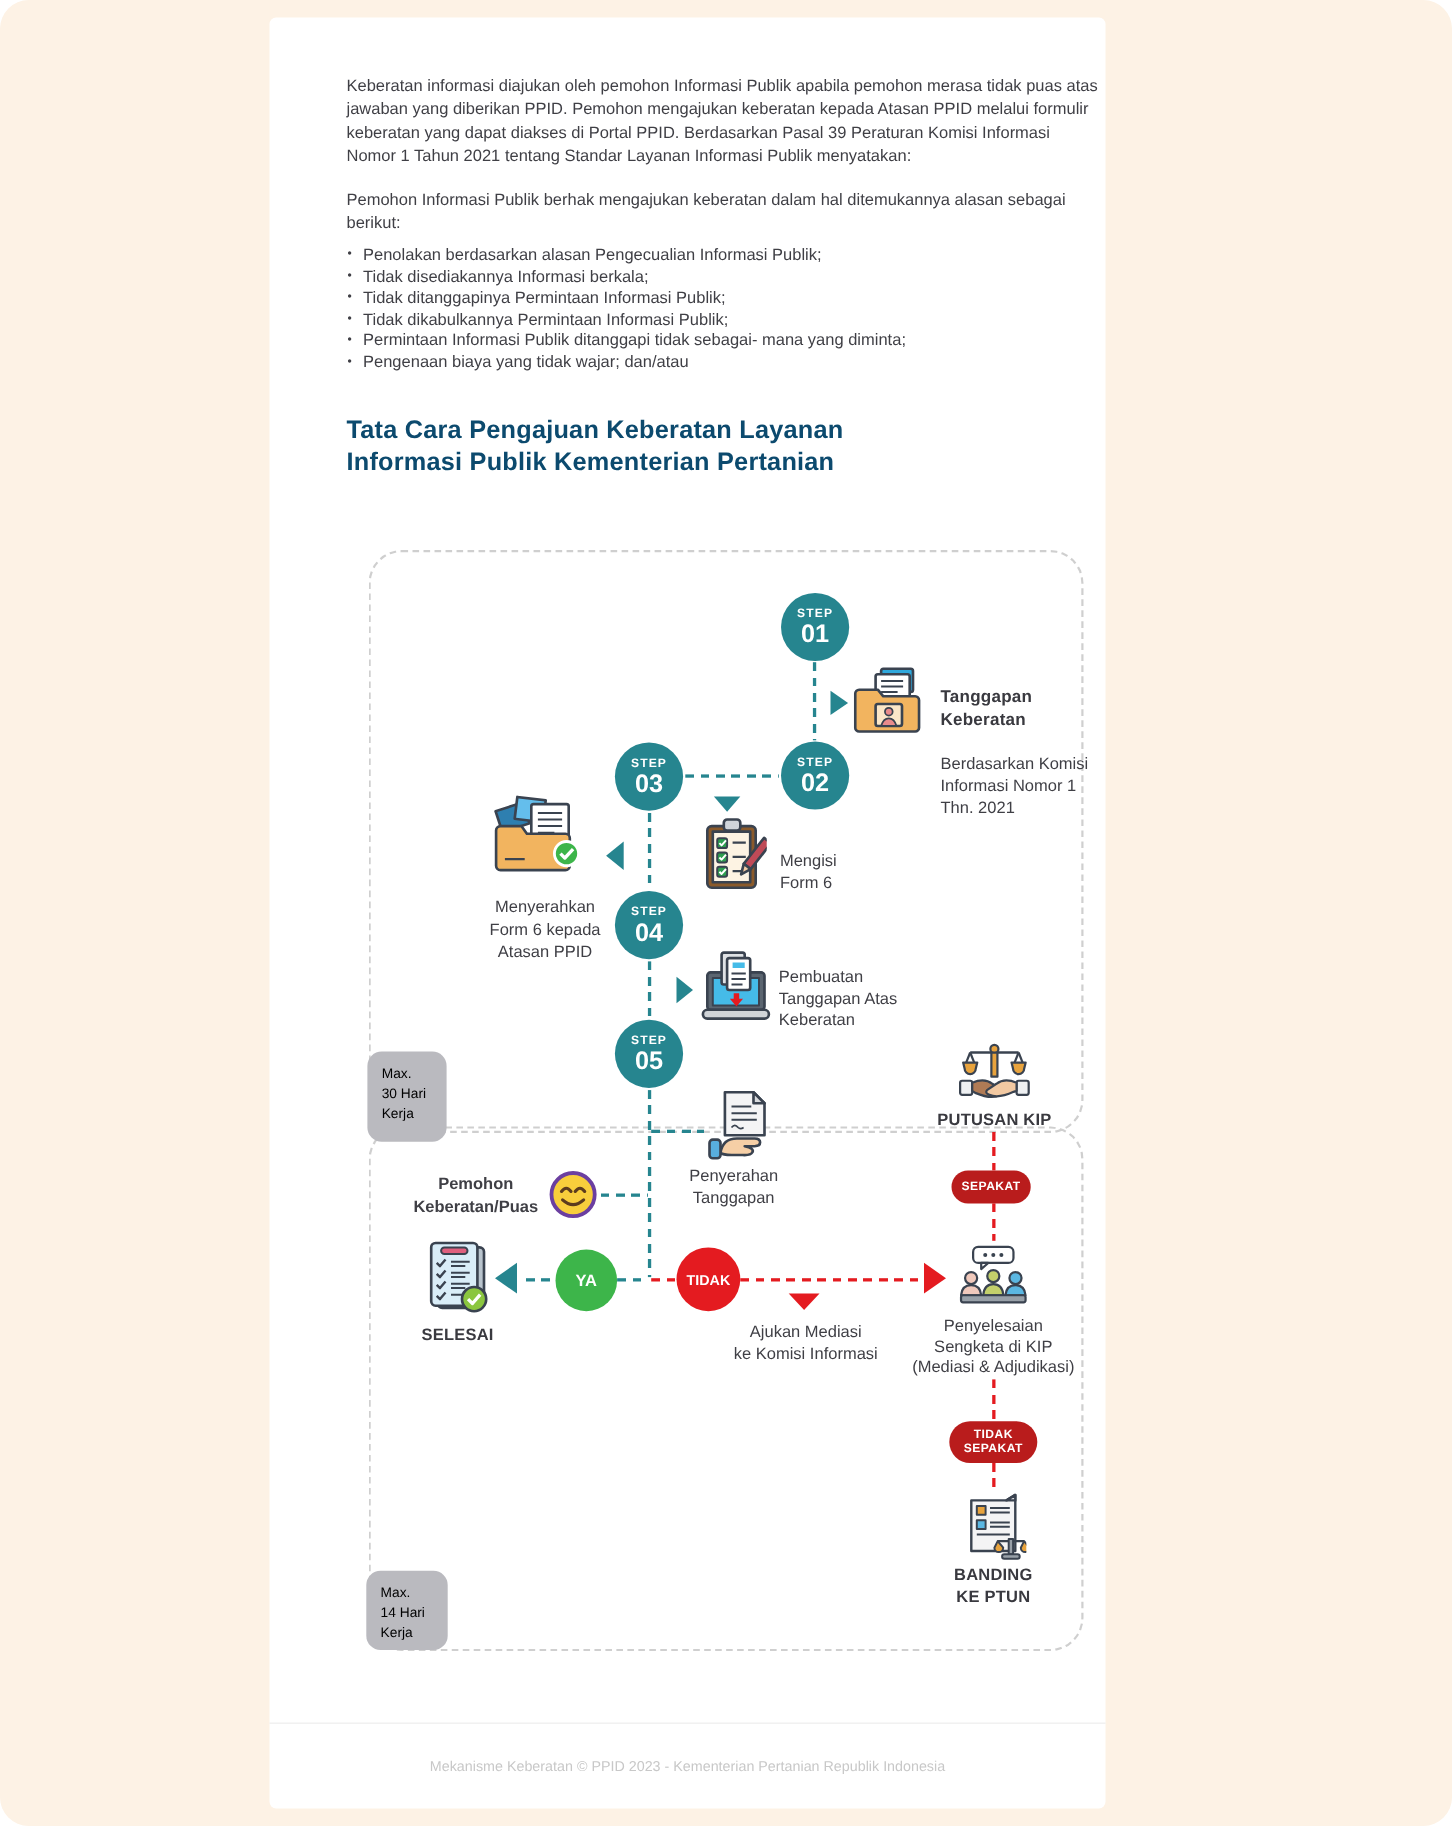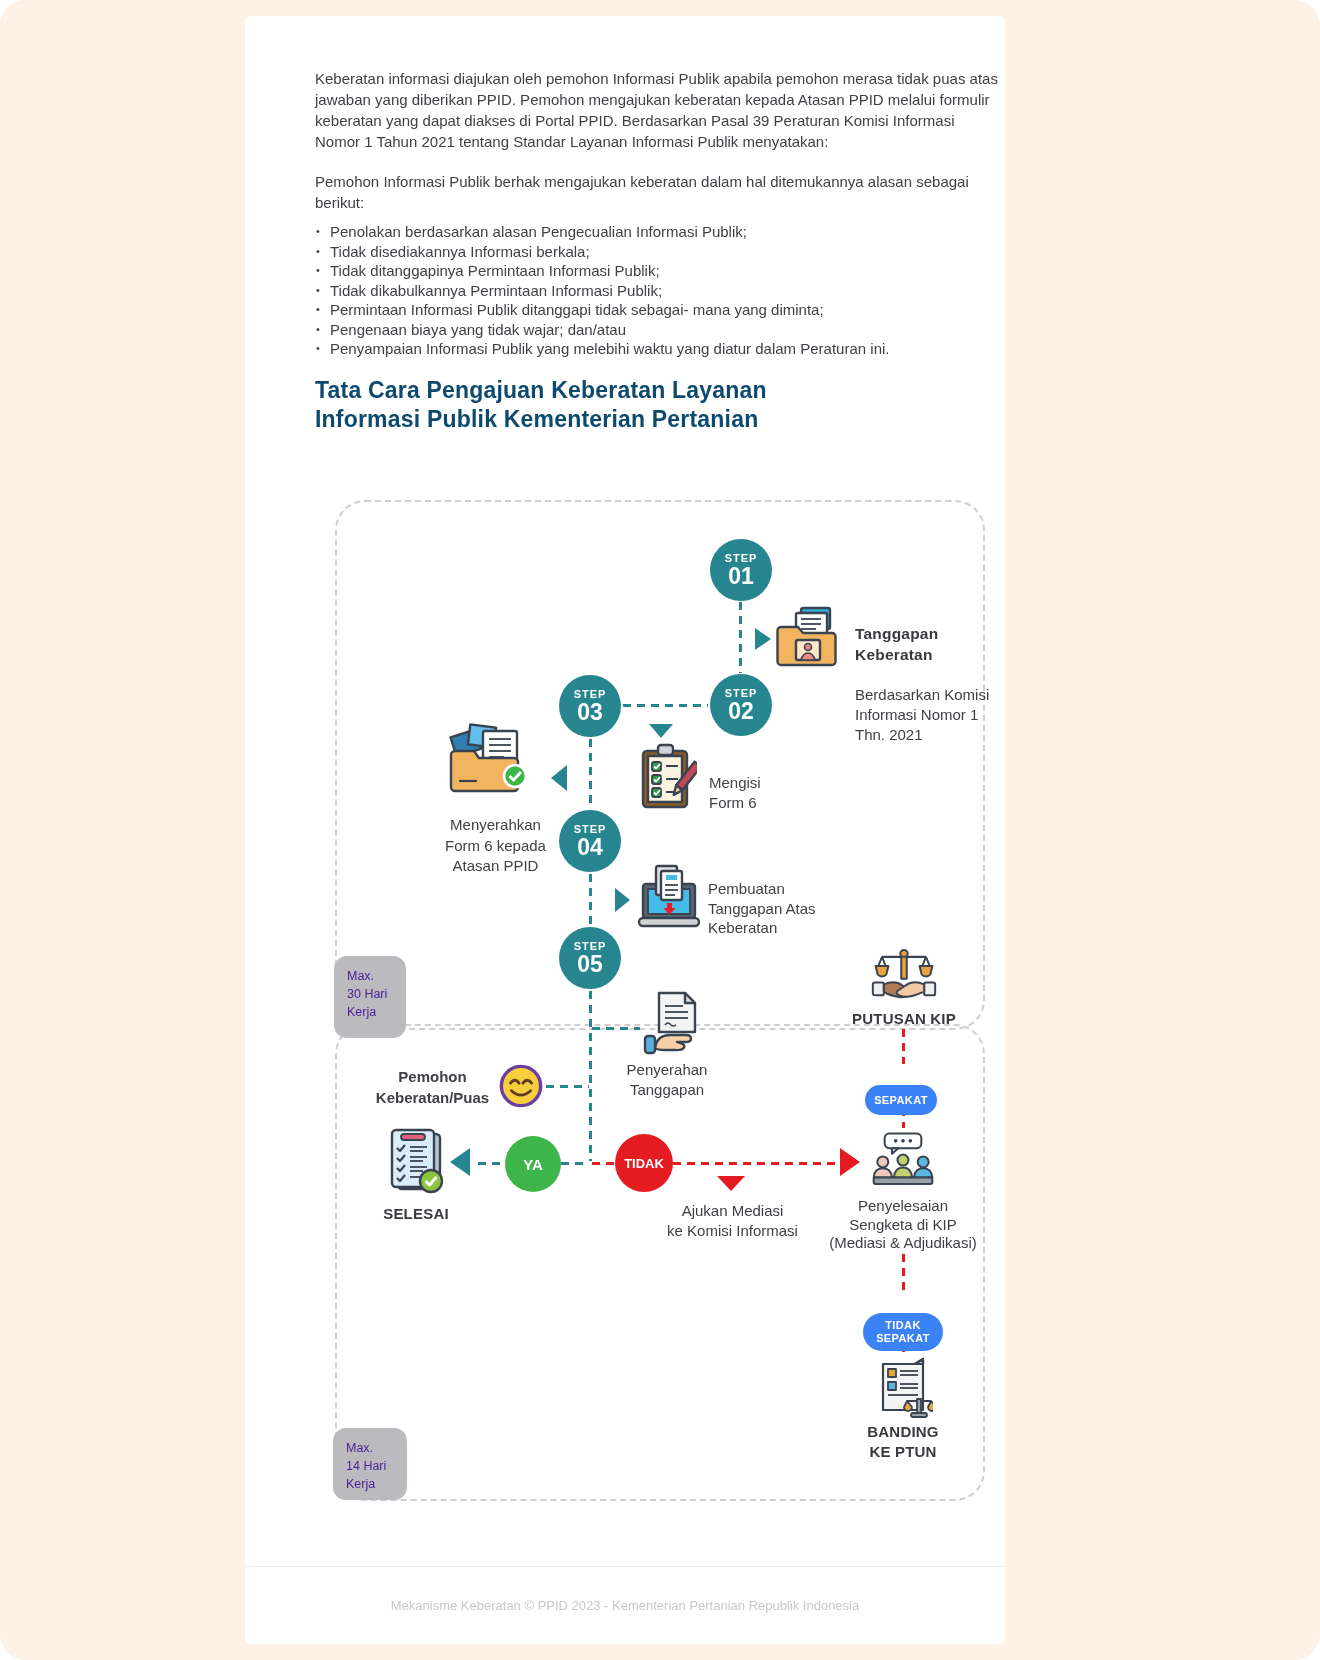--- a/index.html
+++ b/index.html
@@ -9,33 +9,33 @@
   .card{position:absolute;left:245px;top:16px;width:760px;height:1628px;background:#fff;border-radius:6px;}
   .para{position:absolute;left:70px;width:688px;margin:0;font-size:15px;line-height:21px;color:#3F3F45;}
   .reasons{position:absolute;left:70px;top:206px;width:670px;margin:0;padding:0;list-style:none;}
   .reasons li{position:relative;padding-left:15px;font-size:15px;line-height:19.5px;color:#3F3F45;}
   .reasons li::before{content:"•";position:absolute;left:1px;top:0;font-size:11px;line-height:19.5px;color:#3F3F45;}
   .heading{position:absolute;left:70px;top:360px;width:520px;margin:0;font-size:23px;line-height:29px;
            font-weight:700;color:#0c4a6e;white-space:pre-line;letter-spacing:.2px;}
   .sec{position:absolute;border:2px dashed #CFCFCF;border-radius:30px;}
   .sec1{left:90px;top:484px;width:646px;height:526px;}
   .sec2{left:90px;top:1008px;width:646px;height:473px;}
-  .time-label{position:absolute;background:#BABABF;color:#4c1d95;border-radius:13px;padding:11px 0 2px 13px;
+  .time-label{position:absolute;background:#BABABF;color:#000000;border-radius:13px;padding:11px 0 2px 13px;
               font-size:12.5px;line-height:18px;white-space:pre-line;z-index:6;box-sizing:border-box;}
   .step{position:absolute;width:62px;height:62px;border-radius:50%;background:#26858F;color:#fff;
         display:flex;flex-direction:column;align-items:center;justify-content:center;z-index:4;}
   .step .sw{font-size:11px;font-weight:700;letter-spacing:1px;line-height:12px;}
   .step .sn{font-size:23px;font-weight:700;line-height:24px;}
   .decision{position:absolute;border-radius:50%;color:#fff;font-weight:700;display:flex;align-items:center;
             justify-content:center;z-index:4;}
   .ya{width:56px;height:56px;background:#3DB54A;font-size:15px;}
   .tidak{width:58px;height:58px;background:#E41B20;font-size:13px;}
-  .badge{position:absolute;background:#3b82f6;color:#fff;font-weight:700;font-size:11px;letter-spacing:.4px;
+  .badge{position:absolute;background:#b91c1c;color:#fff;font-weight:700;font-size:11px;letter-spacing:.4px;
          display:flex;align-items:center;justify-content:center;text-align:center;white-space:pre-line;
-         line-height:13px;z-index:4;margin-top:21px;}
+         line-height:13px;z-index:4;}
   .dash-h{position:absolute;height:3px;z-index:2;}
   .dash-v{position:absolute;width:3px;z-index:2;}
   .teal-h{background:repeating-linear-gradient(90deg,#26858F 0 8px,transparent 8px 14px);}
   .teal-v{background:repeating-linear-gradient(180deg,#26858F 0 8px,transparent 8px 14px);}
   .red-h{background:repeating-linear-gradient(90deg,#E41B20 0 8px,transparent 8px 14px);}
   .red-v{background:repeating-linear-gradient(180deg,#E41B20 0 8px,transparent 8px 14px);}
   .tri{position:absolute;width:0;height:0;z-index:3;}
   .nlabel{position:absolute;font-size:15px;line-height:20px;color:#3F3F45;white-space:pre-line;}
   .center{text-align:center;}
   .bold{font-weight:700;color:#39393F;letter-spacing:.2px;}
@@ -53,21 +53,20 @@
     <p class="para" style="top:52px;">Keberatan informasi diajukan oleh pemohon Informasi Publik apabila pemohon merasa tidak puas atas jawaban yang diberikan PPID. Pemohon mengajukan keberatan kepada Atasan PPID melalui formulir keberatan yang dapat diakses di Portal PPID. Berdasarkan Pasal 39 Peraturan Komisi Informasi Nomor 1 Tahun 2021 tentang Standar Layanan Informasi Publik menyatakan:</p>
     <p class="para" style="top:155px;">Pemohon Informasi Publik berhak mengajukan keberatan dalam hal ditemukannya alasan sebagai berikut:</p>
 
     <ul class="reasons">
       <li>Penolakan berdasarkan alasan Pengecualian Informasi Publik;</li>
       <li>Tidak disediakannya Informasi berkala;</li>
       <li>Tidak ditanggapinya Permintaan Informasi Publik;</li>
       <li>Tidak dikabulkannya Permintaan Informasi Publik;</li>
       <li>Permintaan Informasi Publik ditanggapi tidak sebagai- mana yang diminta;</li>
       <li>Pengenaan biaya yang tidak wajar; dan/atau</li>
-      <li>Penyampaian Informasi Publik yang melebihi waktu yang diatur dalam Peraturan ini.</li>
     </ul>
 
     <h2 class="heading">Tata Cara Pengajuan Keberatan Layanan
 Informasi Publik Kementerian Pertanian</h2>
 
     <div class="sec sec1"></div>
     <div class="sec sec2"></div>
 
     <div class="time-label" style="left:89px;top:940px;width:72px;height:82px;">Max.
 30 Hari

